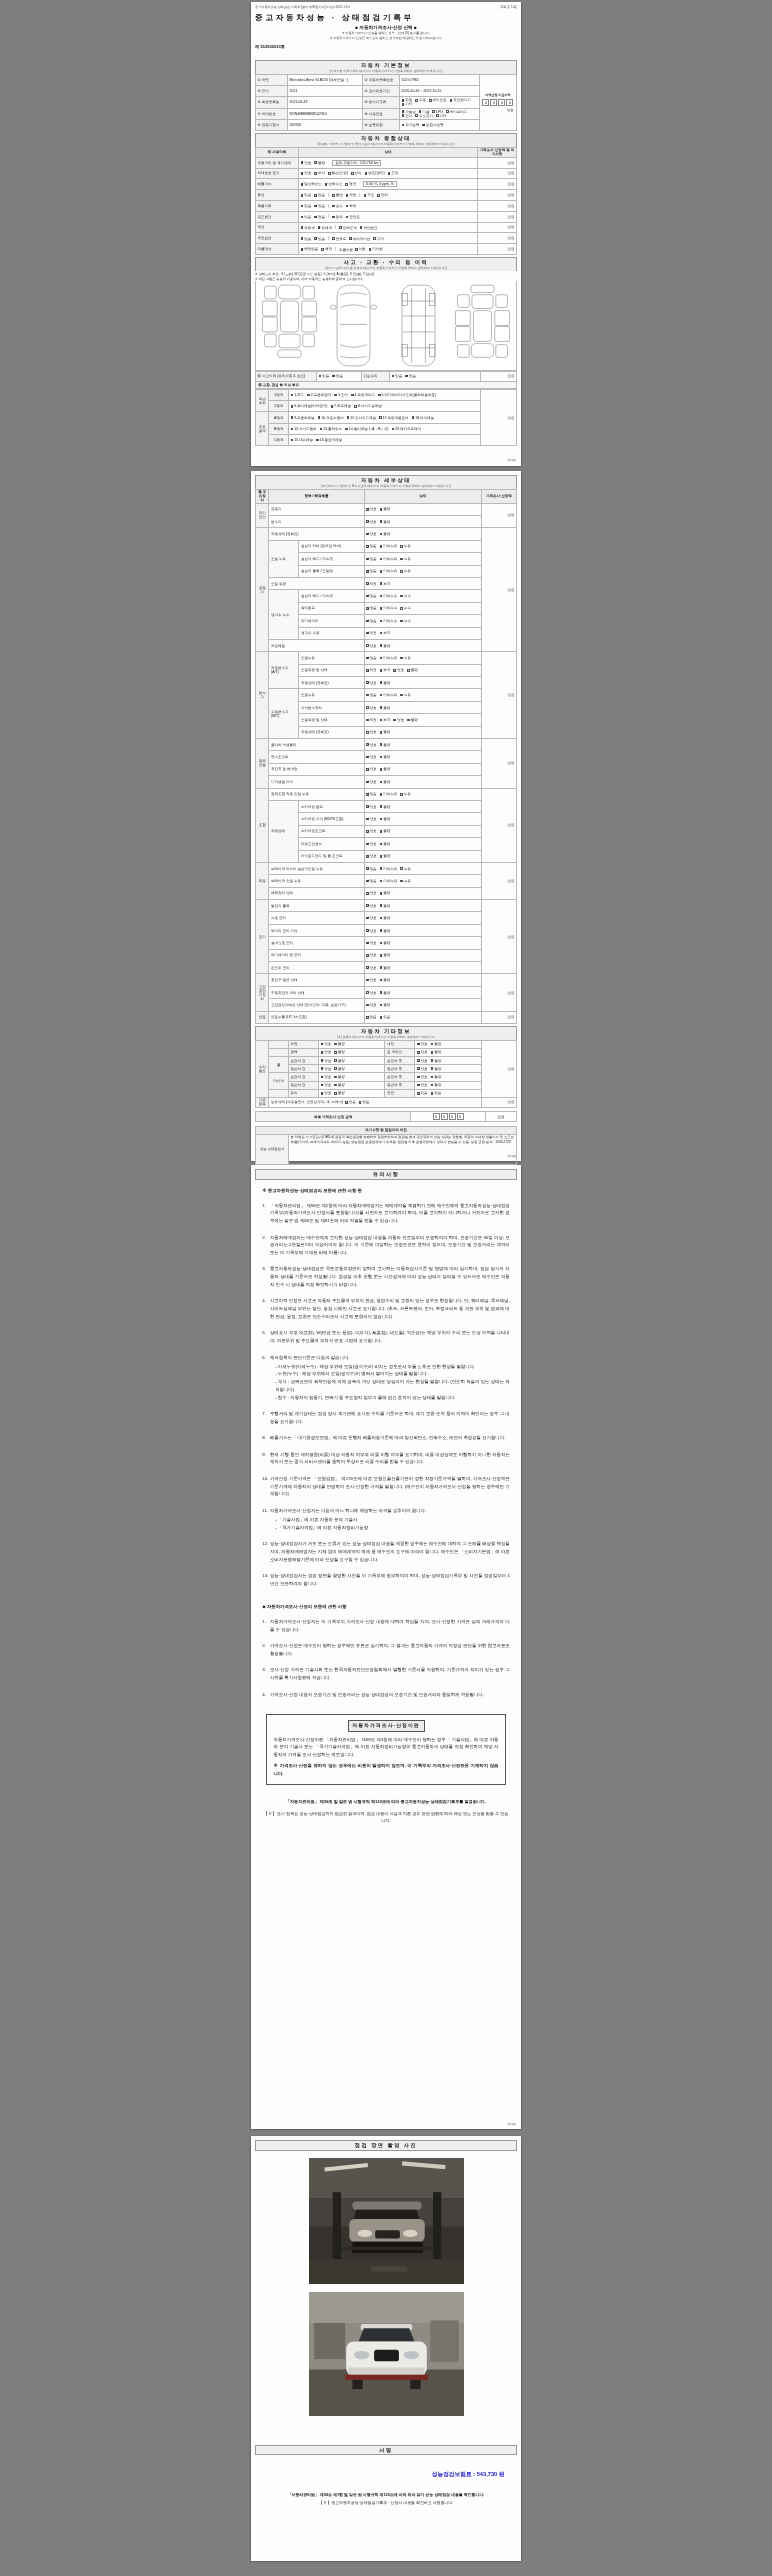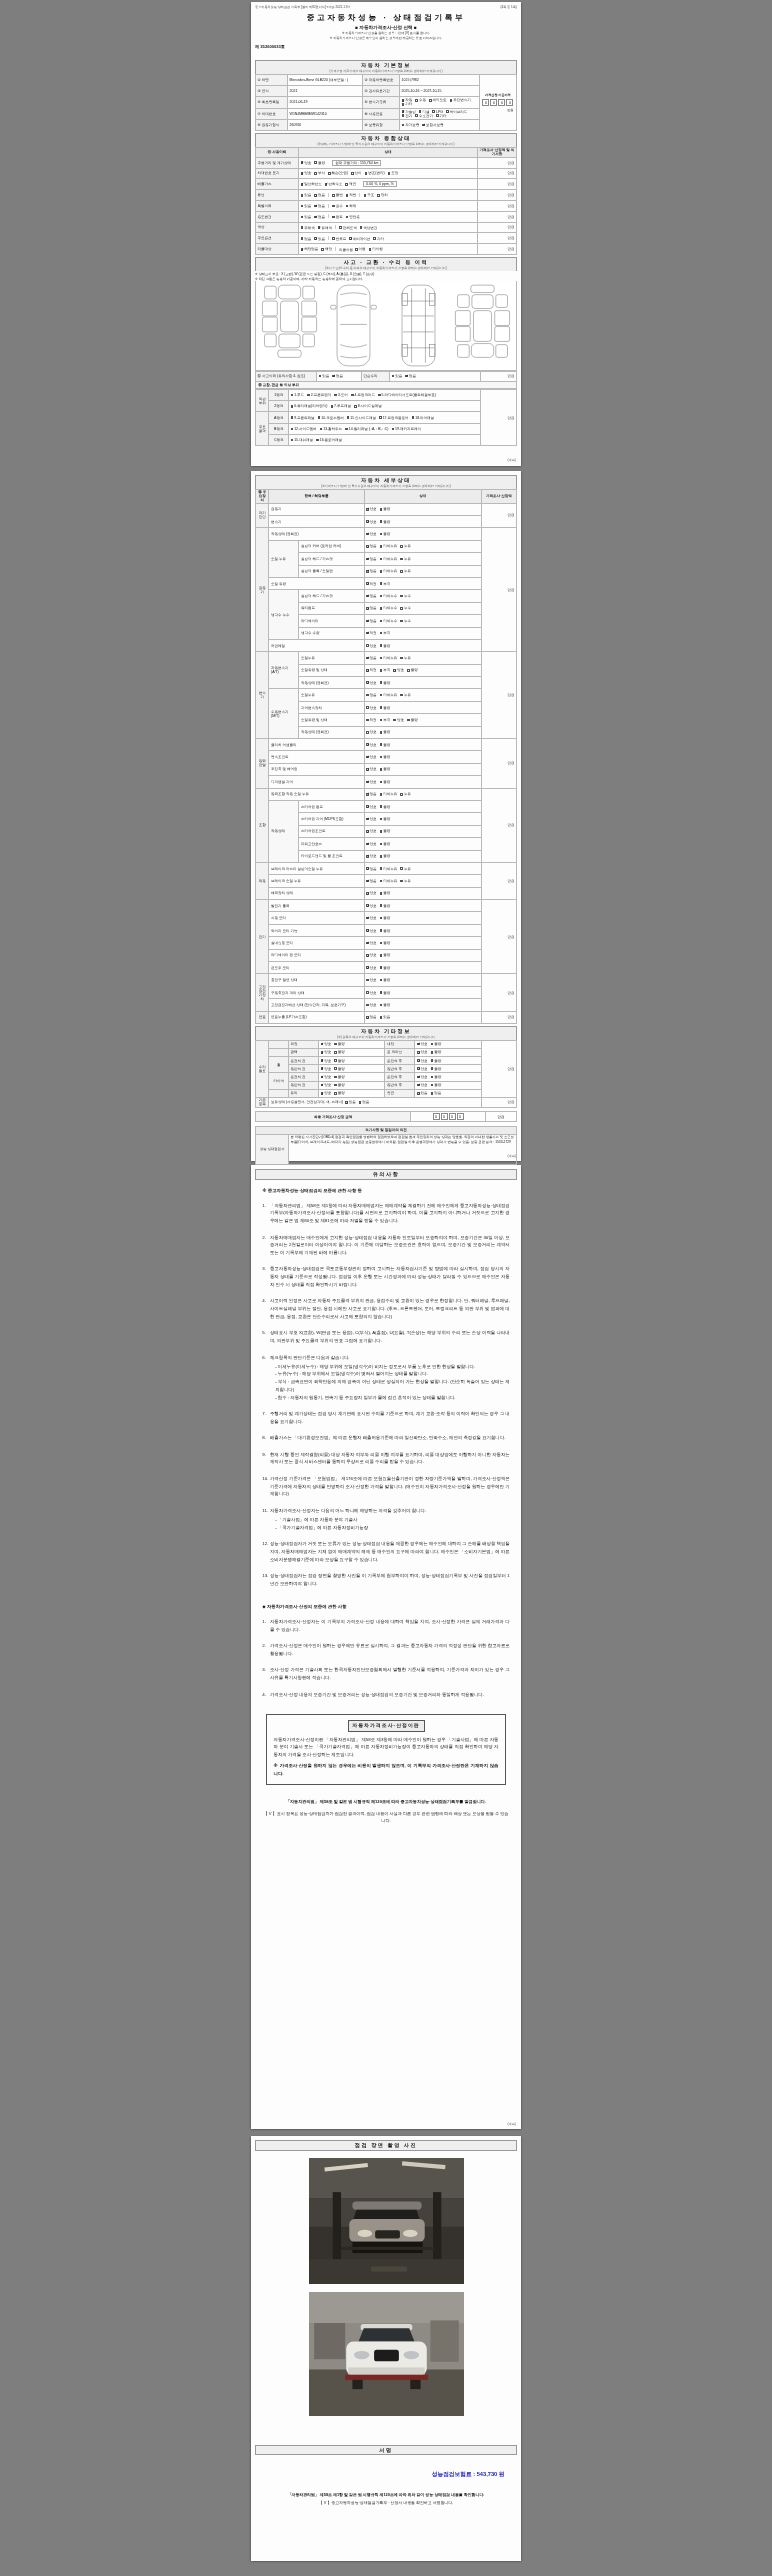--- a/index.html
+++ b/index.html
@@ -13,21 +13,21 @@
     position:absolute; left:251px; width:270px; background:#fdfdfd;
     box-shadow:0 0.5px 2.1px rgba(0,0,0,.55);
     padding:3.1px 4.1px;
   }
   #page1 { top:1.5px;    height:464px; }
   #page2 { top:471px;  height:690px; }
   #page3 { top:1165px; height:964px; }
   #page4 { top:2136px; height:425px; }
 
   .refline { display:flex; justify-content:space-between; font-size:3.1px; color:#444; }
-  .doc-title { text-align:center; font-size:7.7px; font-weight:bold; letter-spacing:2.6px; margin-top:4.1px; }
+  .doc-title { text-align:left; font-size:7.7px; font-weight:bold; letter-spacing:2.6px; margin-top:4.1px; }
   .sel-line { text-align:center; font-size:4.6px; font-weight:bold; margin-top:2.1px; }
   .note-c { text-align:center; font-size:3.1px; color:#333; margin-top:1px; }
   .doc-no { font-size:4.1px; font-weight:bold; margin-top:4.1px; }
 
   .sec { margin-top:2.1px; }
   .sec-head { border:0.5px solid #9a9a9a; border-bottom:none; background:#efefef; text-align:center; padding:1px 0 0.5px; }
   .sec-title { font-size:5.2px; font-weight:bold; letter-spacing:1.5px; }
   .sec-note { font-size:3px; color:#555; }
 
   table.tbl { width:100%; border-collapse:collapse; table-layout:fixed; }

